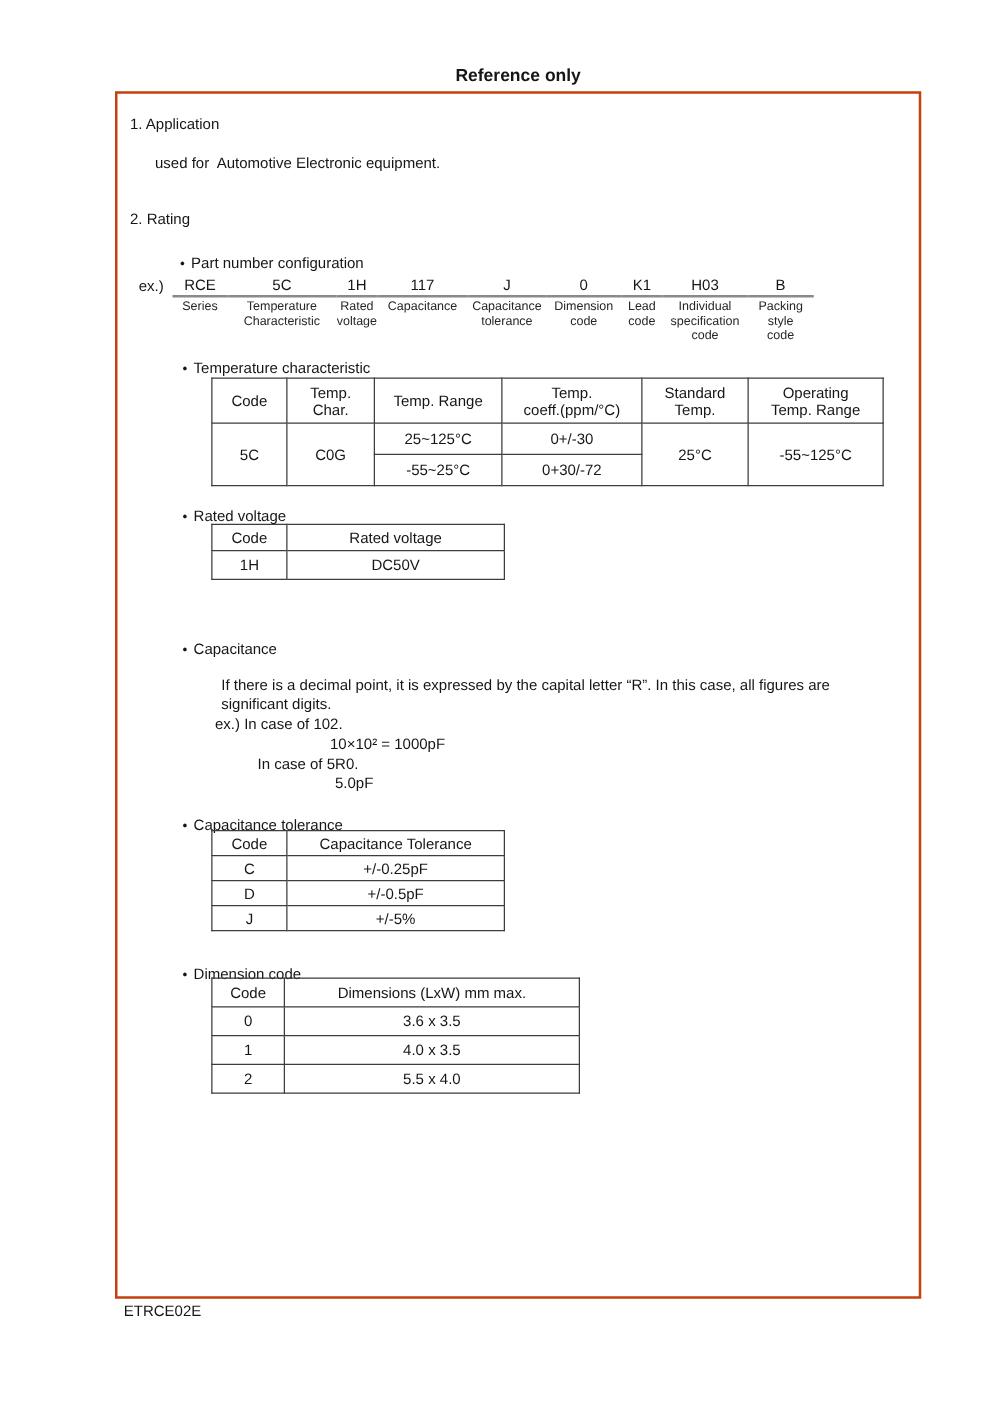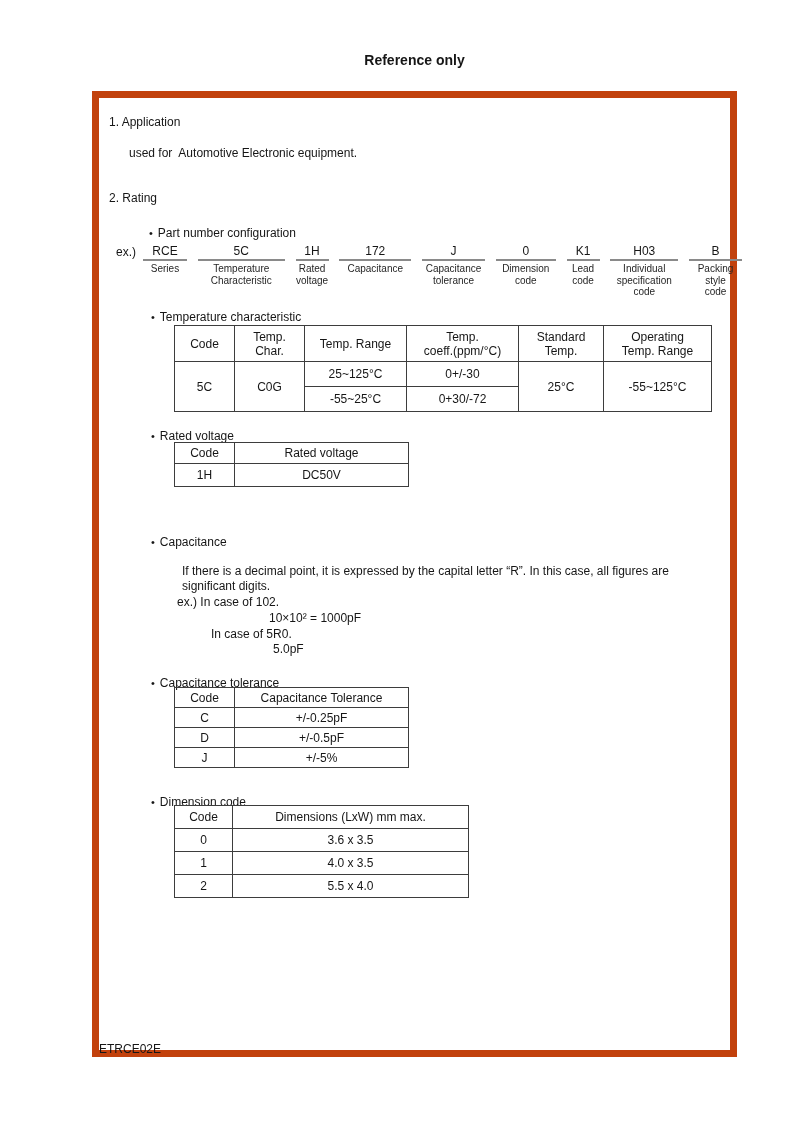--- a/index.html
+++ b/index.html
@@ -11,29 +11,29 @@
     color:#161616;
     overflow:hidden;
   }
   .abs{position:absolute;}
   .txt{font-size:12px;line-height:14px;white-space:pre;}
   .doc-title{
     position:absolute;left:92px;top:52px;width:645px;
     text-align:center;font-size:14px;font-weight:bold;line-height:17px;
   }
   .main-box{
-    position:absolute;left:92px;top:91px;width:645px;height:966px;
-    border:7px solid #c2410c;box-sizing:border-box;
+    position:absolute;left:92px;top:73px;width:645px;height:966px;
+    border:2px solid #c2410c;box-sizing:border-box;
   }
   .sec{display:flex;align-items:baseline;font-size:12px;line-height:14px;white-space:pre;}
   .sec .bullet{margin-right:5px;font-size:11px;}
   
   .pn-row{
     position:absolute;left:44px;top:146px;width:599px;
-    display:flex;justify-content:space-between;align-items:flex-start;
+    display:flex;align-items:flex-start;
   }
   .pn-seg{display:flex;flex-direction:column;align-items:center;}
   .pn-code{
     font-size:12px;line-height:14px;text-align:center;
     border-bottom:2px solid #8a8a8a;box-sizing:border-box;
     padding-bottom:1px;
   }
   .pn-label{
     font-size:10px;line-height:11.5px;text-align:center;
     white-space:pre-line;margin-top:2px;color:#262626;
@@ -81,21 +81,21 @@
         <div class="pn-code" style="width:87px">5C</div>
         <div class="pn-label">Temperature
 Characteristic</div>
       </div>
       <div class="pn-seg">
         <div class="pn-code" style="width:33px">1H</div>
         <div class="pn-label">Rated
 voltage</div>
       </div>
       <div class="pn-seg">
-        <div class="pn-code" style="width:72px">172</div>
+        <div class="pn-code" style="width:72px">117</div>
         <div class="pn-label">Capacitance</div>
       </div>
       <div class="pn-seg">
         <div class="pn-code" style="width:63px">J</div>
         <div class="pn-label">Capacitance
 tolerance</div>
       </div>
       <div class="pn-seg">
         <div class="pn-code" style="width:60px">0</div>
         <div class="pn-label">Dimension

